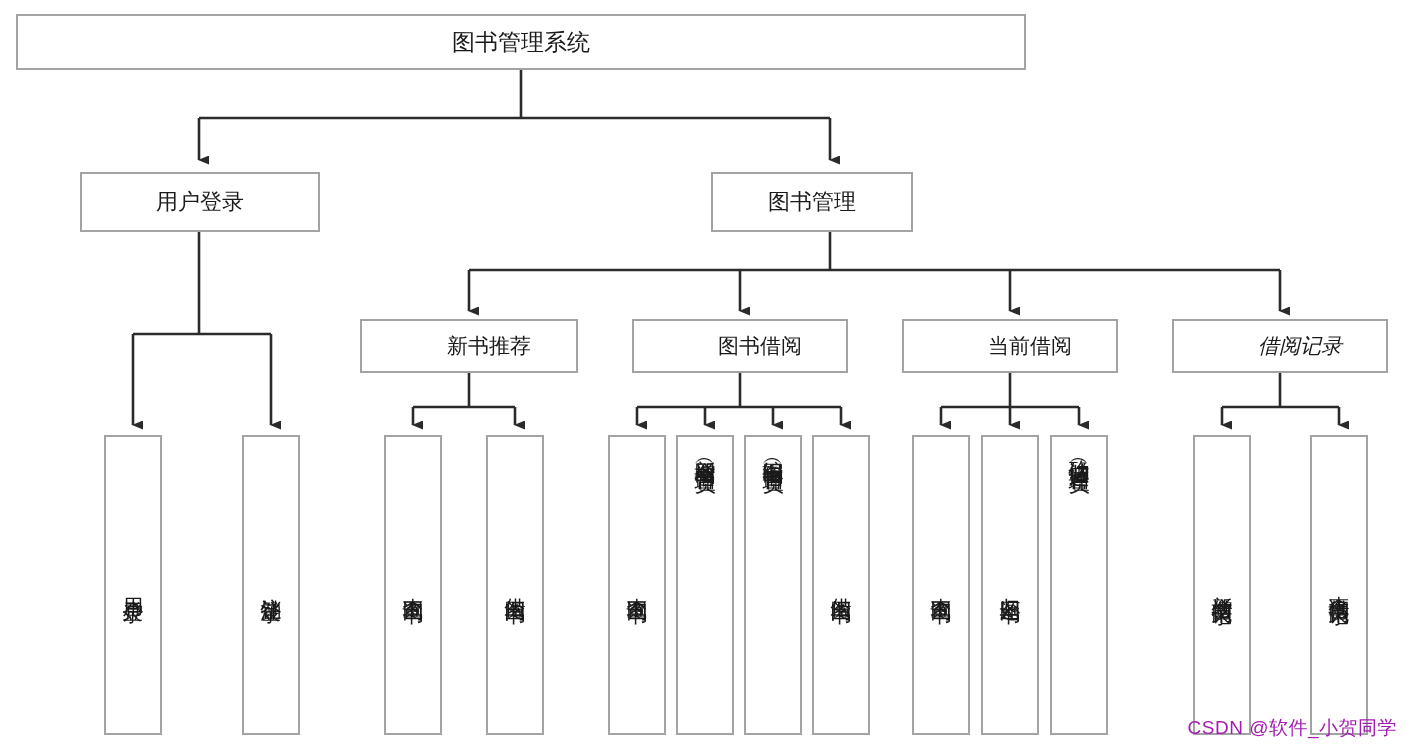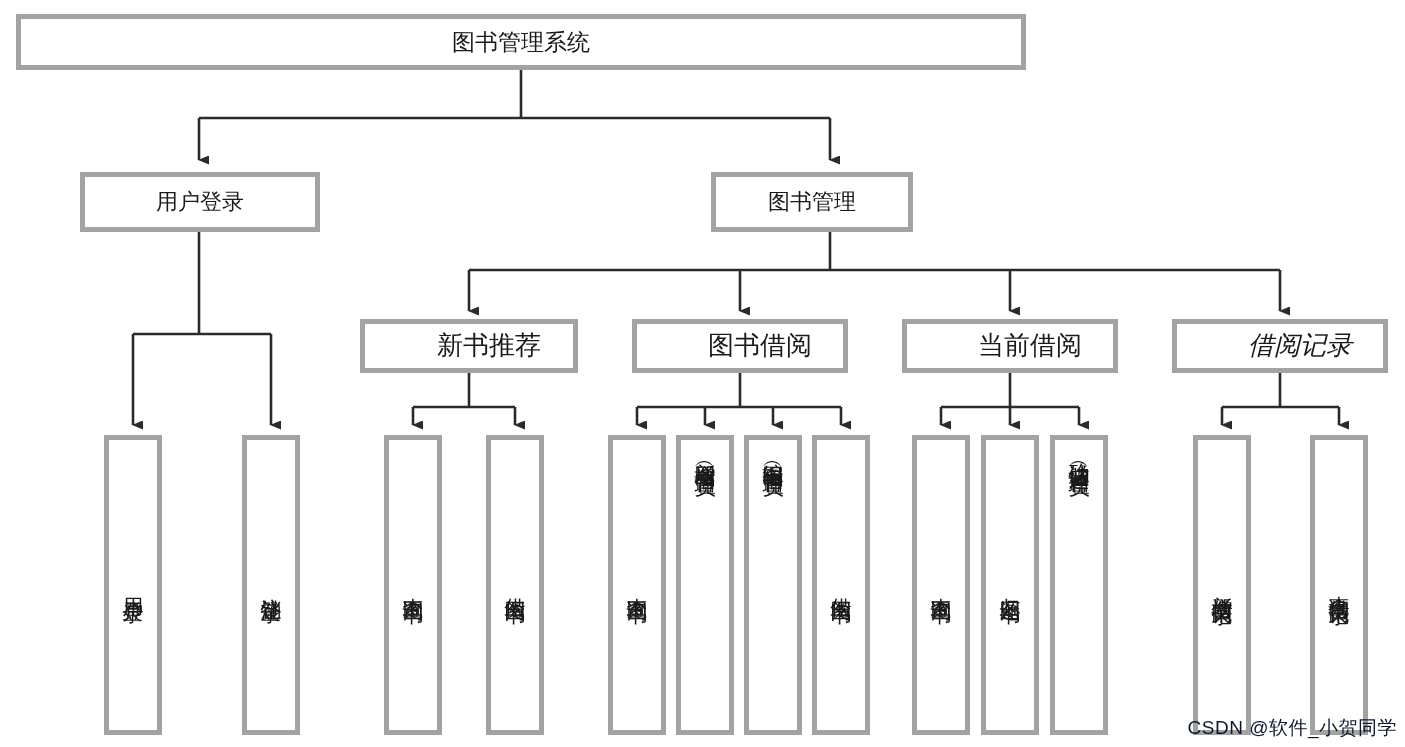--- a/index.html
+++ b/index.html
@@ -24,35 +24,35 @@
     left: 0;
     top: 0;
     width: 1405px;
     height: 747px;
     pointer-events: none;
   }
   .node {
     position: absolute;
     box-sizing: border-box;
     background: #ffffff;
-    border: 5px solid #a3a3a3;
+    border: 2px solid #a3a3a3;
     display: flex;
     align-items: center;
     justify-content: center;
     text-align: center;
     line-height: 1.15;
   }
   .node-root {
     font-size: 23px;
   }
   .node-l1 {
     font-size: 22px;
   }
   .node-l2 {
-    font-size: 26px;
+    font-size: 21px;
     padding-left: 40px;
   }
   .node-leaf {
     font-size: 21px;
     align-items: flex-start;
     justify-content: center;
     padding-top: 6px;
   }
   .node-leaf .vtext {
     writing-mode: vertical-rl;
@@ -63,21 +63,21 @@
   }
   .node-leaf.anchor-mid {
     align-items: center;
     padding-top: 0;
   }
   #watermark {
     position: absolute;
     right: 8px;
     bottom: 6px;
     font-size: 19px;
-    color: #0f172a;
+    color: #a21caf;
     letter-spacing: 0.5px;
     white-space: nowrap;
   }
 </style>
 </head>
 <body>
 
 <div id="diagram-root">
 
   <svg id="connector-layer" viewBox="0 0 1405 747" width="1405" height="747" xmlns="http://www.w3.org/2000/svg">

